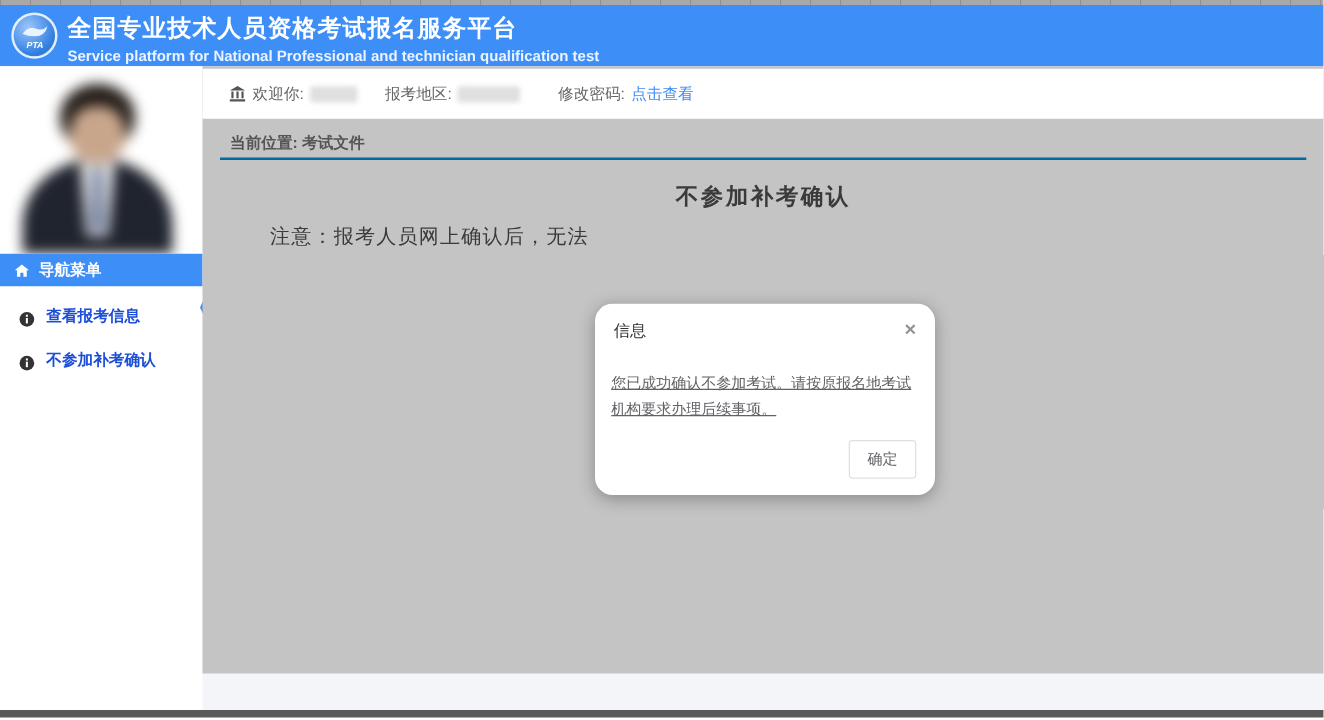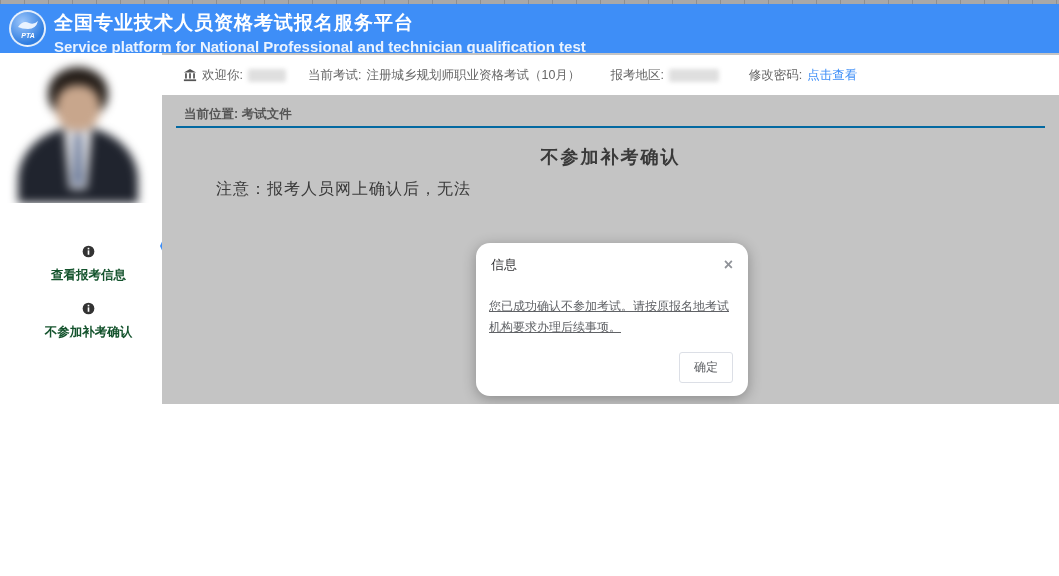--- a/index.html
+++ b/index.html
@@ -1,53 +1,53 @@
 <!DOCTYPE html>
 <html><head>
 <meta charset="utf-8">
 <style>
   * { margin:0; padding:0; box-sizing:border-box; }
   body { background:#fff; }
   .page {
-    position:relative; width:1059px; height:404px; overflow:hidden;
+    position:relative; width:1059px; height:576px; overflow:hidden;
     background:#fff; font-family:"Liberation Sans", sans-serif;
   }
   
   .top-ruler { position:absolute; top:0; left:0; right:0; height:4px;
     background:repeating-linear-gradient(90deg,#8f8f8f 0 1px,#a8a8a8 1px 24px); }
 
   
   .header { position:absolute; top:4px; left:0; right:0; height:49px; background:#3e8ef7; }
   .logo-badge { position:absolute; left:9px; top:6px; width:37px; height:37px; border-radius:50%;
     background:radial-gradient(circle at 35% 30%, #9cc6fb, #2f7de0 70%);
     border:2px solid rgba(255,255,255,.85); display:flex; align-items:center; justify-content:center; }
   .header-titles { position:absolute; left:54px; top:6px; color:#fff; }
   .header-title { font-size:19px; font-weight:bold; letter-spacing:1px; }
-  .header-subtitle { font-size:15px; font-weight:bold; color:#eaf3ff; margin-top:2px; }
+  .header-subtitle { font-size:12px; font-weight:bold; color:#eaf3ff; margin-top:2px; }
   .header-links { position:absolute; right:12px; top:15px; display:flex; gap:16px;
     color:#fff; font-size:12.5px; align-items:center; }
   .header-link { display:flex; align-items:center; gap:4px; cursor:pointer;margin-top:40px; }
   .hicon { width:13px; height:13px; display:inline-block; }
 
   
   .sidebar { position:absolute; left:0; top:53px; width:162px; bottom:8px; background:#fff; }
   .photo-wrap { position:relative; width:162px; height:150px; overflow:hidden; }
   .person { position:absolute; left:0; top:0; width:162px; height:150px; filter:blur(5px); }
   .p-hair { position:absolute; left:48px; top:14px; width:60px; height:52px; border-radius:50% 50% 45% 45%; background:#241d18; }
   .p-face { position:absolute; left:56px; top:32px; width:44px; height:46px; border-radius:45%; background:#c8a68c; }
   .p-suit { position:absolute; left:18px; top:74px; width:120px; height:76px; border-radius:50% 50% 0 0/70% 70% 0 0; background:#20242e; }
   .p-shirt { position:absolute; left:64px; top:76px; width:28px; height:60px; background:#e9e9ec;
     clip-path:polygon(0 0,100% 0,80% 100%,20% 100%); }
   .p-tie { position:absolute; left:73px; top:80px; width:10px; height:52px; background:#5a6b8e;
     clip-path:polygon(20% 0,80% 0,100% 100%,0 100%); }
   .nav-header { position:absolute; left:0; top:150px; width:162px; height:26px; background:#3e8ef7;
     color:#fff; font-size:12.5px; font-weight:bold; display:flex; align-items:center; gap:7px; padding-left:11px; }
   .menu { position:absolute; left:0; top:183px; width:162px; }
-  .menu-item { display:flex; align-items:center; gap:9px; padding:9px 0 9px 15px;
-    font-size:12.5px; font-weight:bold; color:#14532d; cursor:pointer;flex-direction:column; }
+  .menu-item { display:flex; align-items:flex-end; gap:9px; padding:9px 0 9px 15px;
+    font-size:12.5px; font-weight:bold; color:#1d4ed8; cursor:pointer; }
   .micon { width:13px; height:13px; flex:0 0 auto; color:#333; }
   .collapse-handle { position:absolute; left:160px; top:231px; width:15px; height:30px; background:#3e8ef7;
     clip-path:polygon(100% 0,100% 100%,35% 88%,0 50%,35% 12%); cursor:pointer; }
   .collapse-arrow { position:absolute; left:6px; top:11px; width:0; height:0;
     border-top:4px solid transparent; border-bottom:4px solid transparent; border-right:5px solid #fff; }
 
   
   .main { position:absolute; left:162px; top:53px; right:0; height:486px; background:#c4c4c4; }
   .welcome-bar { margin-top:2px; height:40px; background:#fff; display:flex; align-items:center;
     padding-left:21px; font-size:12.5px; color:#666; }
@@ -130,20 +130,28 @@
   <div class="sidebar">
     <div class="photo-wrap">
       <div class="person">
         <div class="p-suit"></div>
         <div class="p-shirt"></div>
         <div class="p-tie"></div>
         <div class="p-hair"></div>
         <div class="p-face"></div>
       </div>
     </div>
+    <div class="nav-header">
+      <span class="micon" style="color:#fff">
+        <svg viewBox="0 0 16 16" width="13" height="13">
+            <path d="M8 2l7 5.6h-2.2V14H9.5v-3.8h-3V14H3.2V7.6H1z" fill="#fff"></path>
+          </svg>
+      </span>
+      <span>导航菜单</span>
+    </div>
     <div class="menu">
       <div class="menu-item">
         <span class="micon">
           <svg viewBox="0 0 16 16" width="13" height="13">
               <circle cx="8" cy="8" r="7.2" fill="#333"></circle>
               <rect x="7" y="6.6" width="2" height="5.4" fill="#fff"></rect>
               <rect x="7" y="3.4" width="2" height="2" fill="#fff"></rect>
             </svg>
         </span>
         <span>查看报考信息</span>
@@ -171,24 +179,20 @@
           <svg viewBox="0 0 16 16" width="14" height="14">
               <path d="M8 1l7 4H1z" fill="#555"></path>
               <path d="M2.4 6h2v6h-2zM7 6h2v6H7zM11.6 6h2v6h-2z" fill="#555"></path>
               <path d="M1 13h14v2H1z" fill="#555"></path>
             </svg>
         </span>
         <span>欢迎你:</span>
         <span class="redacted"></span>
       </span>
       <span class="wb-group">
-        <span>当前考试:</span>
-        <span>注册城乡规划师职业资格考试（10月）</span>
-      </span>
-      <span class="wb-group">
         <span>报考地区:</span>
         <span class="redacted" style="width:50px"></span>
       </span>
       <span class="wb-group">
         <span>修改密码:</span>
         <span class="link-blue">点击查看</span>
       </span>
     </div>
 
     <div class="breadcrumb-row">当前位置: 考试文件</div>

